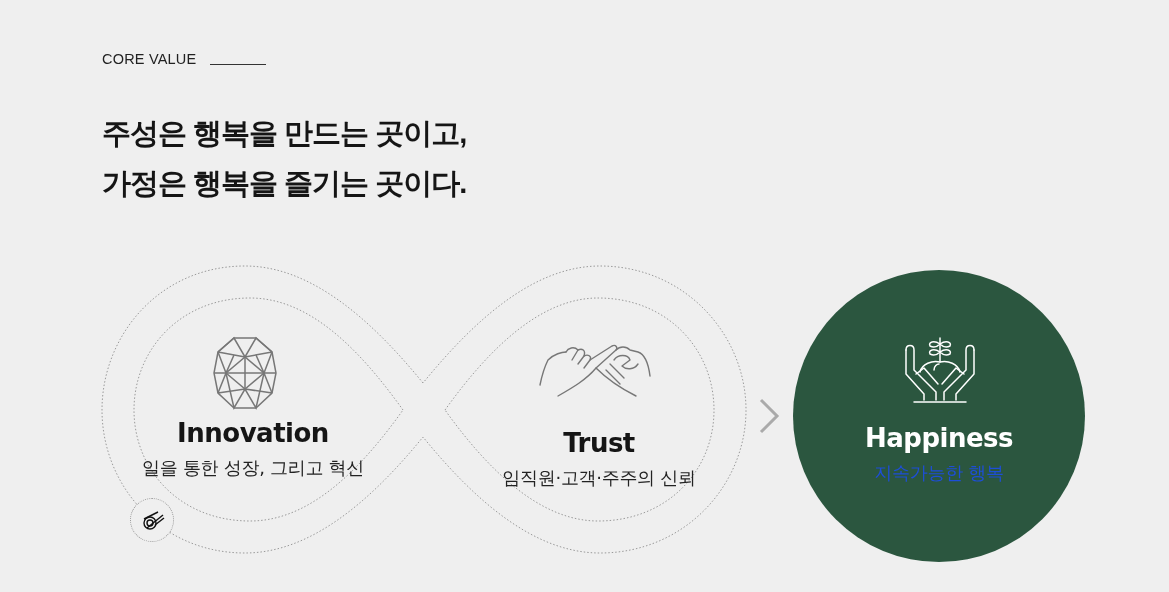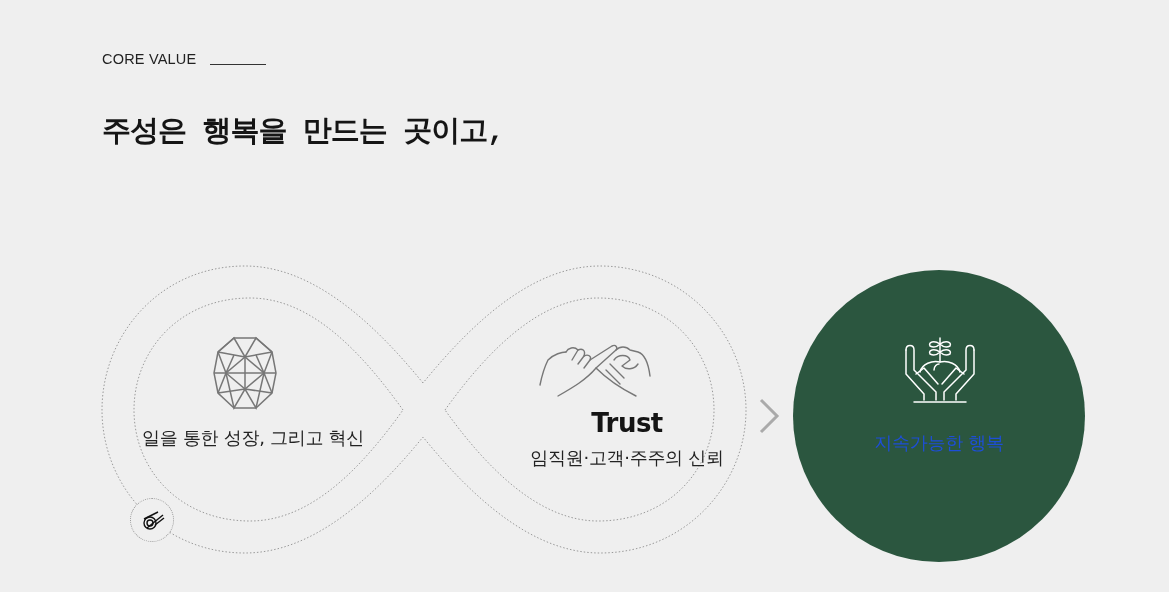--- a/index.html
+++ b/index.html
@@ -13,21 +13,21 @@
     position: absolute; left: 102px; top: 51px;
     display: flex; align-items: center;
     font-size: 14.5px; letter-spacing: 0.2px; color: #222;
   }
   .eyebrow-line {
     display: inline-block; width: 56px; height: 1px; background: #333;
     margin-left: 14px; position: relative; top: 5px;
   }
   .headline {
     position: absolute; left: 102px; top: 108px;
-    font-family: Liberation Mono, monospace;
+    font-family: Liberation Sans, sans-serif;
     font-weight: bold; font-size: 29px; line-height: 50px;
     letter-spacing: -1px; color: #151515;
   }
   .headline div { white-space: nowrap; }
   svg.loop { position: absolute; left: 0; top: 0; }
   .item {
     position: absolute; text-align: center; transform: translateX(-50%);
   }
   .item .title {
     font-family: "DejaVu Sans", sans-serif; font-weight: bold;
@@ -55,20 +55,21 @@
 </head>
 <body>
 
 <div class="eyebrow">
   <span>CORE VALUE</span>
   <span class="eyebrow-line"></span>
 </div>
 
 <div class="headline">
   <div>주성은 행복을 만드는 곳이고,</div>
+  <div>가정은 행복을 즐기는 곳이다.</div>
 </div>
 
 <svg class="loop" width="1169" height="592">
   <g fill="none" stroke="#9a9a9a" stroke-width="1" stroke-dasharray="1.5 2">
 
     <path d="
       M 423 383
       C 370 318, 310 266, 245 266
       C 160 266, 102 335, 102 410
       C 102 485, 160 553, 245 553
@@ -117,38 +118,39 @@
     <polyline points="6,17 14,38 22,20"></polyline>
     <polyline points="60,17 52,38 44,20"></polyline>
     <polyline points="14,38 33,54 52,38"></polyline>
     <polyline points="14,38 33,38 52,38"></polyline>
     <polyline points="33,22 33,54"></polyline>
     <polyline points="6,58 14,38 22,73 33,54 44,73 52,38 60,58"></polyline>
     <polyline points="6,58 33,54 60,58"></polyline>
   </g>
 </svg>
 <div class="item" style="left:253px; top:418px;">
+  <div class="title">Innovation</div>
   <div class="sub">일을 통한 성장, 그리고 혁신</div>
 </div>
 
 <svg class="icon" style="left:538px; top:340px;" width="120" height="60" viewBox="0 0 120 60">
   <g fill="none" stroke="#777" stroke-width="1.4" stroke-linecap="round" stroke-linejoin="round">
     <path d="M2 45 C4 35, 6 28, 10 20 C16 14, 24 12, 28 12"></path>
     <path d="M28 12 C30 8, 36 6, 40 10 L34 20"></path>
     <path d="M40 10 C44 8, 48 10, 46 16 L40 24"></path>
     <path d="M46 16 C50 14, 54 16, 52 20 L46 28"></path>
     <path d="M52 20 L74 6 C78 4, 80 8, 78 10 L58 28"></path>
     <path d="M20 56 C34 48, 48 40, 58 28 C70 40, 82 48, 98 56"></path>
     <path d="M78 10 C82 6, 88 6, 92 10 L100 12 C106 14, 110 20, 112 36"></path>
     <path d="M76 20 C80 14, 90 14, 92 20 L84 26 C88 30, 96 30, 100 24"></path>
     <path d="M68 30 L82 44"></path>
     <path d="M72 24 L86 38"></path>
   </g>
 </svg>
-<div class="item" style="left:599px; top:408px;margin-left:28px;">
+<div class="item" style="left:599px; top:428px;">
   <div class="title">Trust</div>
   <div class="sub">임직원·고객·주주의 신뢰</div>
 </div>
 
 <div class="happy-circle"></div>
 <svg class="icon" style="left:902px; top:334px;" width="76" height="72" viewBox="0 0 76 72">
   <g fill="none" stroke="#fff" stroke-width="1.5" stroke-linecap="round" stroke-linejoin="round">
 
     <path d="M38 4 L38 28"></path>
     <path d="M38 10 C32 6, 26 8, 28 12 C32 14, 36 12, 38 10"></path>
@@ -164,14 +166,15 @@
     <path d="M14 40 L22 34 L36 50"></path>
 
     <path d="M72 16 C72 10, 64 10, 64 16 L64 36 L42 58 L42 66"></path>
     <path d="M72 16 L72 40 L54 60 L54 66"></path>
     <path d="M62 40 L54 34 L40 50"></path>
 
     <path d="M12 68 L64 68"></path>
   </g>
 </svg>
 <div class="item happy" style="left:939px; top:423px;">
+  <div class="title">Happiness</div>
   <div class="sub">지속가능한 행복</div>
 </div>
 
 </body></html>

